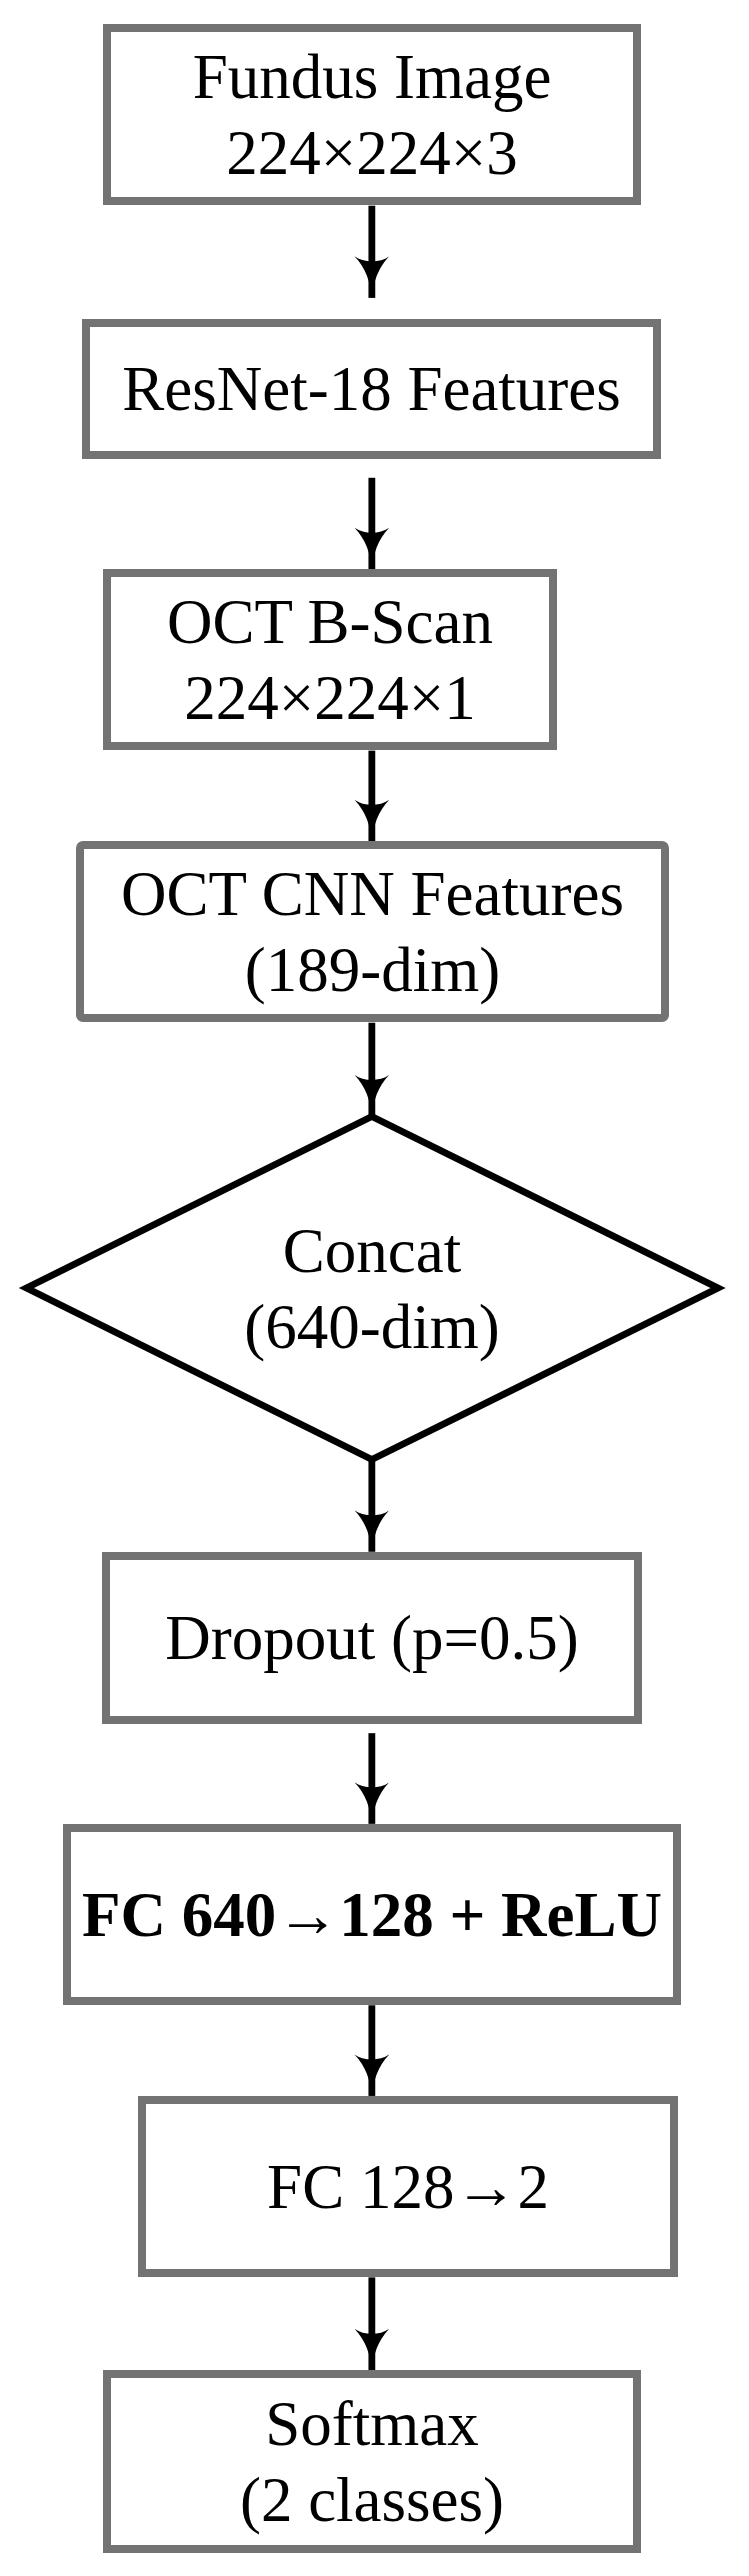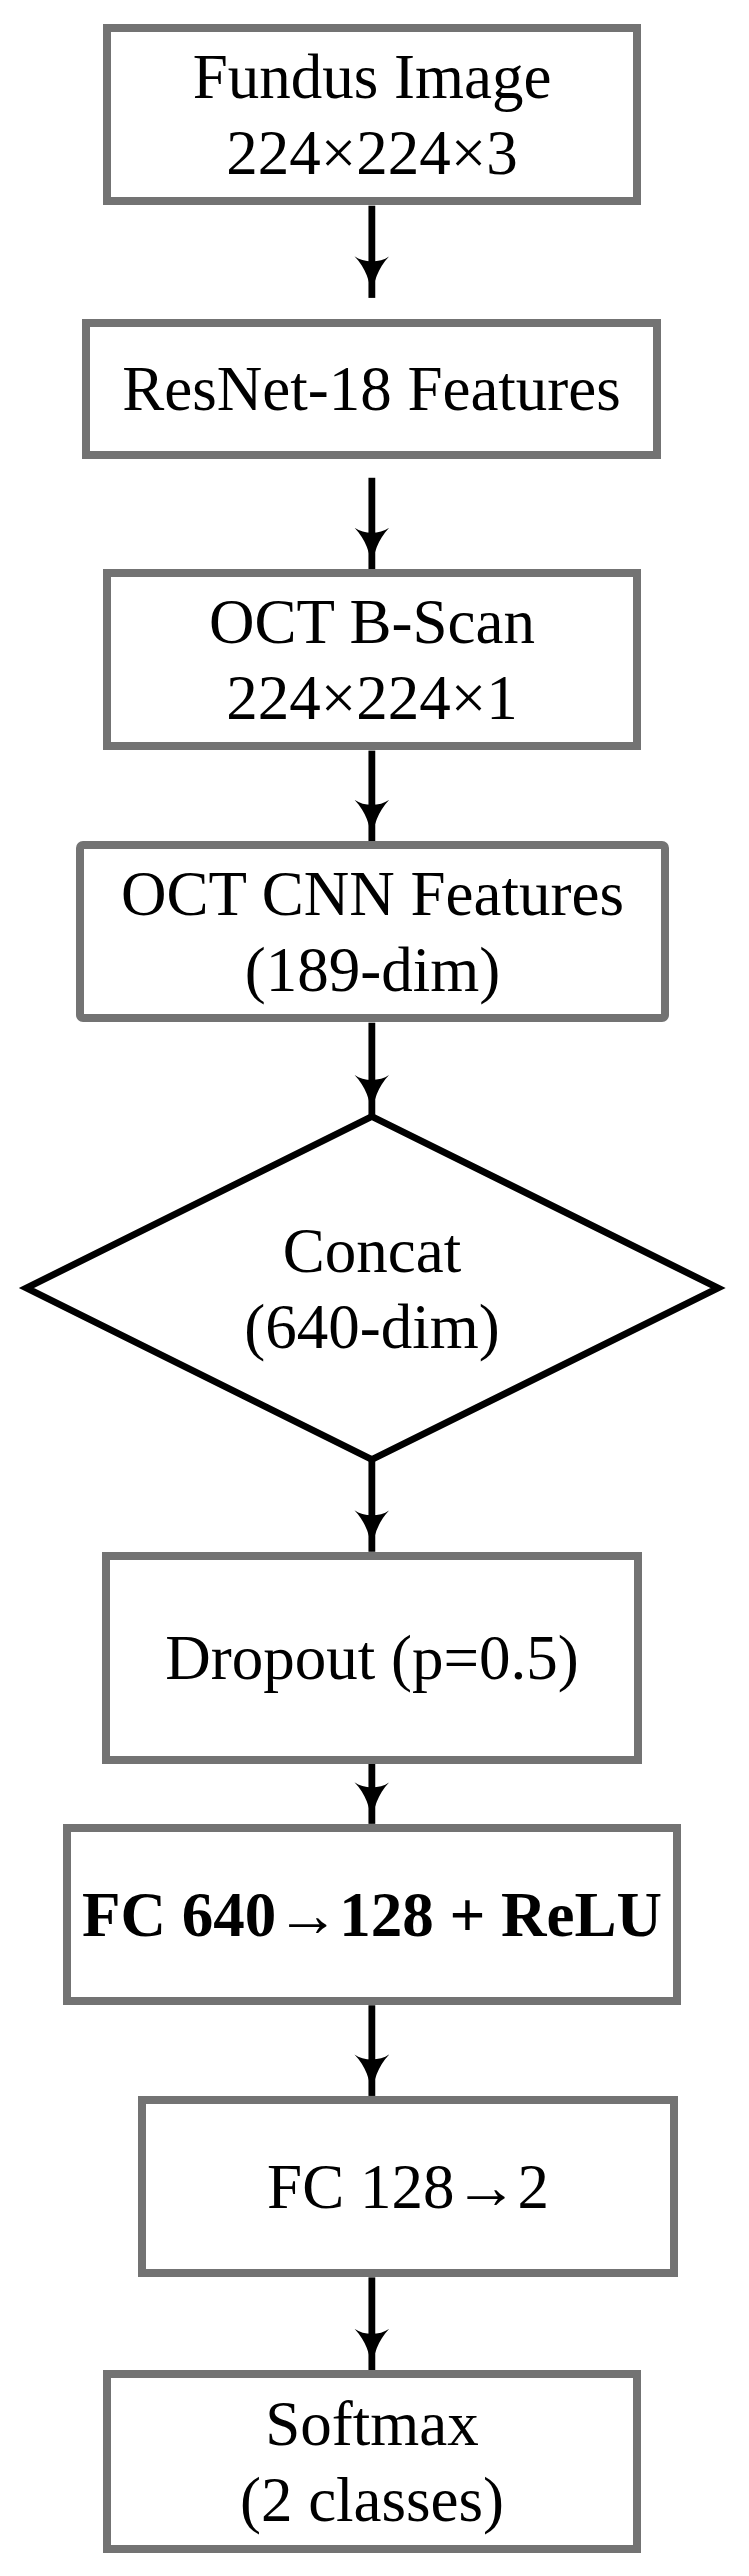--- a/index.html
+++ b/index.html
@@ -38,23 +38,23 @@
     align-items: center;
     justify-content: center;
     font-size: 63px;
     line-height: 76px;
     background: transparent;
     white-space: nowrap;
   }
   
   .n-fundus   { left:103px; top:24px;   width:538px; height:181px; }
   .n-resnet   { left:82px; top:298px;  width:579px; height:140px;margin-top:21px; }
-  .n-octbscan { left:103px; top:569px;  width:538px; height:181px; }
+  .n-octbscan { left:103px; top:569px;  width:454px; height:181px; }
   .n-octcnn   { left:76px; top:841px; width:593px; height:181px;border-radius:7px; }
-  .n-dropout  { left:102px; top:1552px; width:540px; height:212px; }
+  .n-dropout  { left:102px; top:1552px; width:540px; height:172px; }
   .n-fc1      { left:63px;  top:1824px; width:618px; height:181px;font-weight:bold; }
   .n-fc2      { left:102px; top:2096px; width:540px; height:181px;margin-left:36px; }
   .n-softmax  { left:103px; top:2370px; width:538px; height:183px; }
   .n-concat-label { left:183px; top:1175px; width:378px; height:227px; }
 </style>
 </head>
 <body>
 
 <div class="canvas">
 

